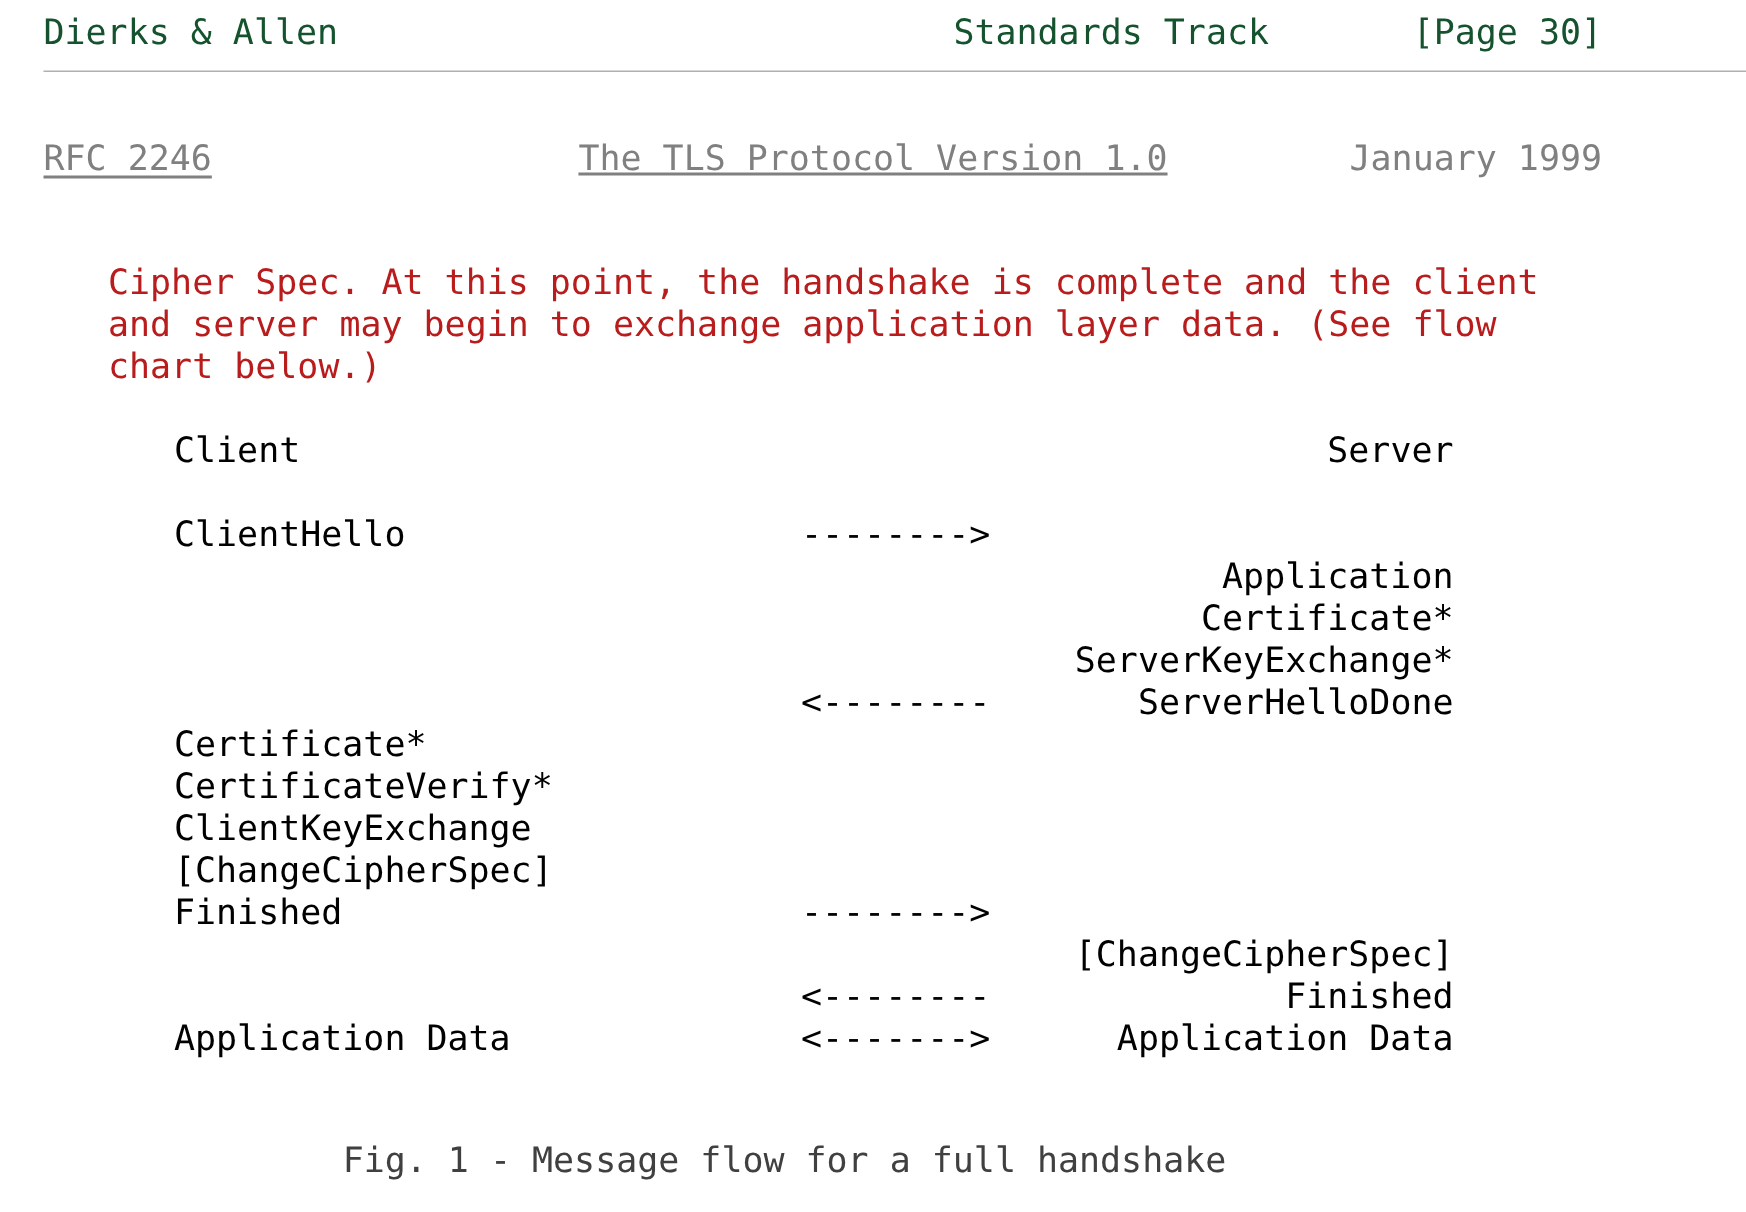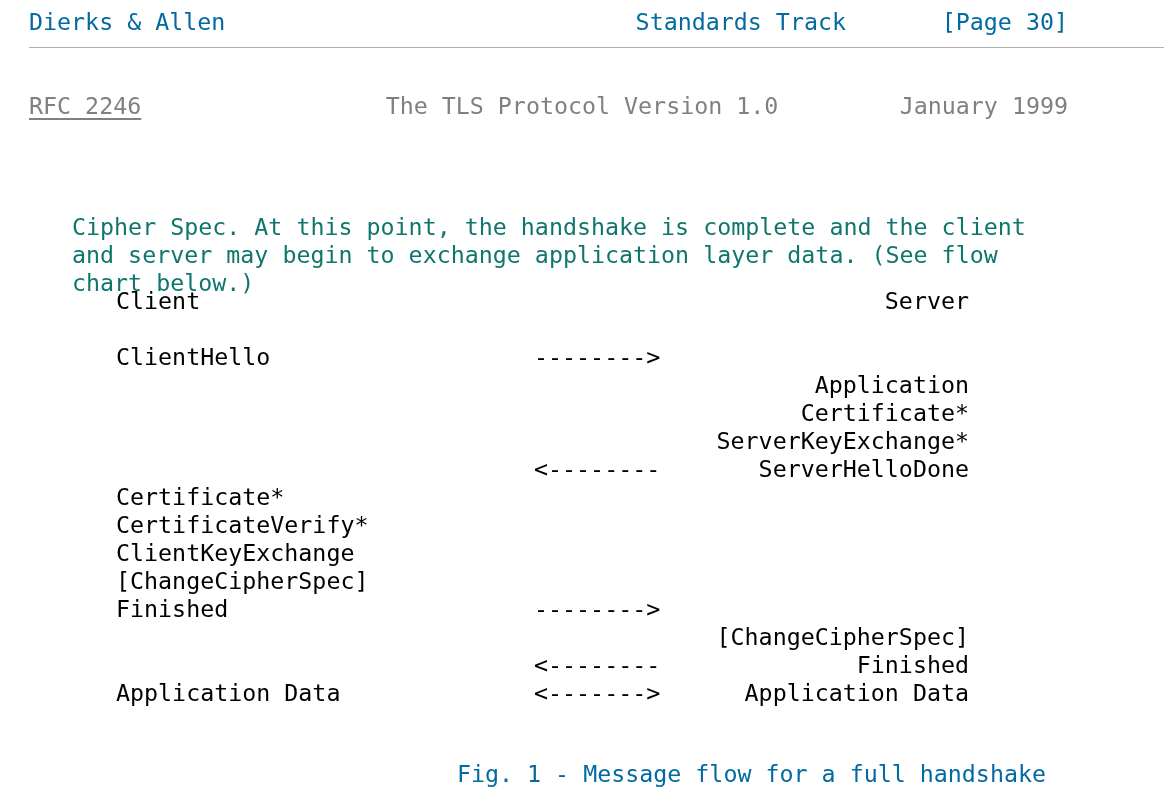--- a/index.html
+++ b/index.html
@@ -25,21 +25,21 @@
     height: 808px;
   }
 
   
   .page-header {
     position: absolute;
     left: 0;
     top: 8px;
     width: 1164px;
     height: 32px;
-    color: #0369a1;
+    color: #14532d;
     white-space: pre;
   }
   .hdr-left {
     position: absolute;
     left: 29px;
     top: 0;
   }
   .hdr-center {
     position: absolute;
     left: 0;
@@ -83,36 +83,36 @@
     text-underline-offset: 4px;
     color: #808080;
   }
   .doc-center {
     position: absolute;
     left: 0;
     top: 0;
     width: 1164px;
     text-align: center;
     box-sizing: border-box;
+    text-decoration: underline;
   }
   .doc-right {
     position: absolute;
     right: 96px;
     top: 0;
   }
 
   
   .body-para {
     position: absolute;
     left: 72px;
     top: 175px;
     width: 1020px;
     white-space: pre-wrap;
-    color: #0f766e;
-    margin-top: 38px;
+    color: #b91c1c;
   }
 
   
   .flow {
     position: absolute;
     left: 0;
     top: 287px;
     width: 1164px;
   }
   .flow-row {
@@ -142,25 +142,25 @@
     text-align: right;
     white-space: pre;
   }
 
   
   .fig-caption {
     position: absolute;
     left: 0;
     top: 760px;
     width: 1164px;
-    text-align: right;
+    text-align: center;
     padding-right: 118px;
     box-sizing: border-box;
     white-space: pre;
-    color: #0369a1;
+    color: #404040;
   }
 </style>
 </head>
 <body>
 
 <div class="page">
 
   <div class="page-header">
     <span class="hdr-left">Dierks &amp; Allen</span>
     <span class="hdr-center">Standards Track</span>

